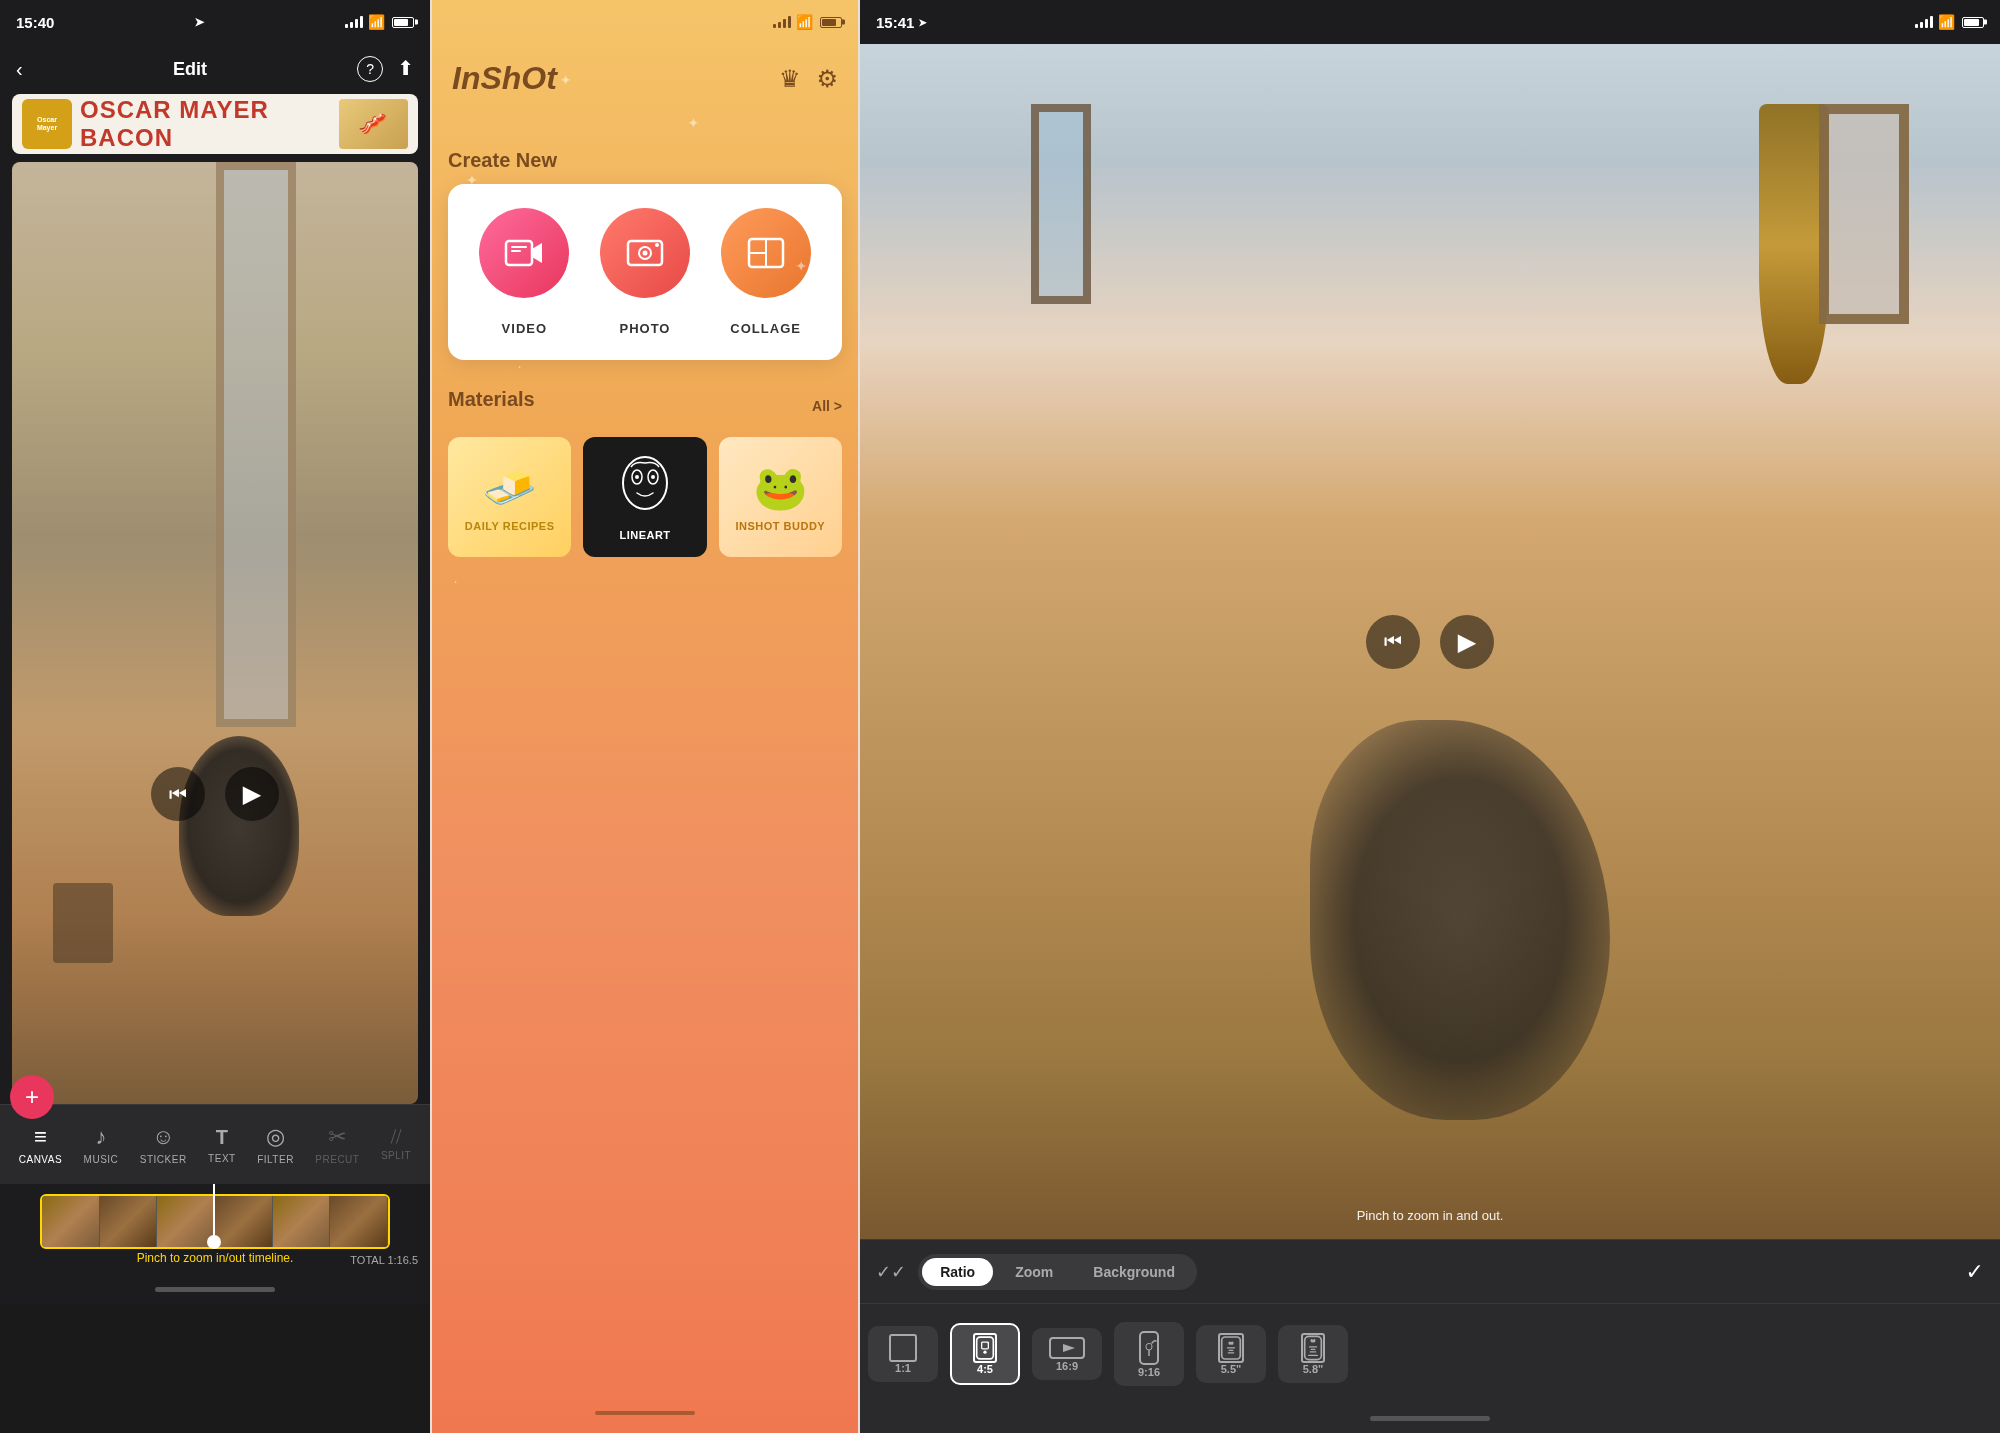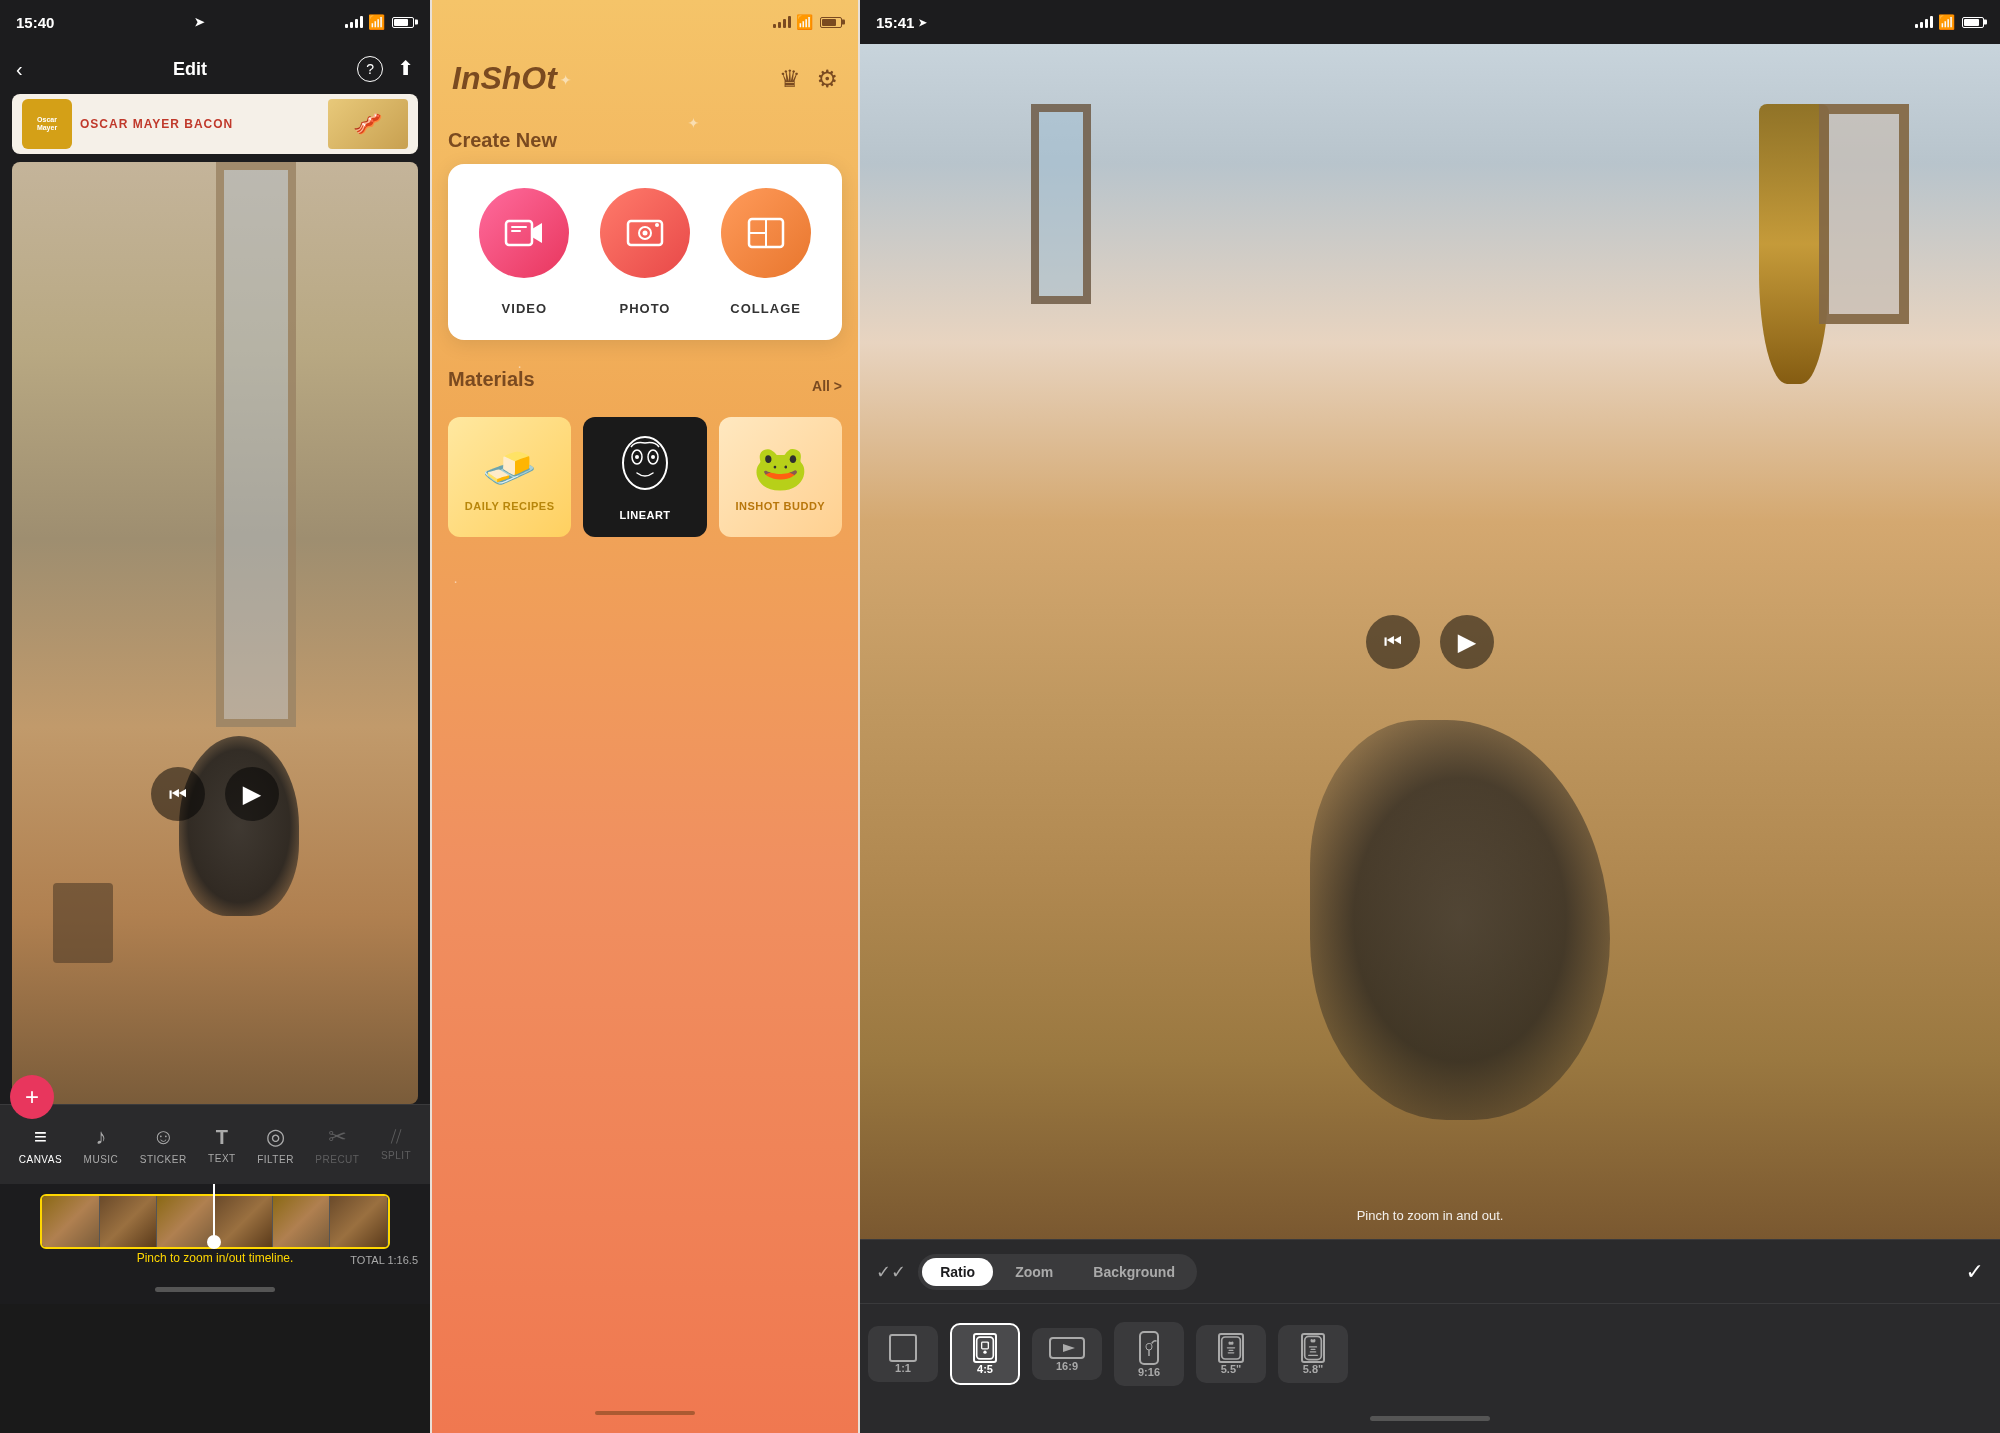--- a/index.html
+++ b/index.html
@@ -92,21 +92,21 @@
       display: flex;
       align-items: center;
       justify-content: center;
       color: white;
       font-size: 8px;
       font-weight: bold;
       text-align: center;
       line-height: 1.1;
       flex-shrink: 0;
     }
-    .ad-text { font-size: 12px; font-weight: 800; color: #c0392b; letter-spacing: 1px; }
+    .ad-text { font-size: 24px; font-weight: 800; color: #c0392b; letter-spacing: 1px; }
     .ad-image {
       margin-left: auto;
       width: 80px; height: 50px;
       background: linear-gradient(135deg, #e8c97a, #c8a050);
       border-radius: 4px;
       display: flex;
       align-items: center;
       justify-content: center;
       color: #8B6914;
       font-size: 8px;
@@ -304,21 +304,21 @@
     .home-header-icons { display: flex; gap: 16px; align-items: center; }
     .crown-icon { font-size: 24px; color: #7a4a20; }
     .gear-icon { font-size: 24px; color: #7a4a20; }
 
     .sparkle-dots {
       position: absolute;
       top: 0; left: 0; right: 0; bottom: 0;
       pointer-events: none;
     }
 
-    .create-new-section { padding: 0 16px; margin-top: 16px; }
+    .create-new-section { padding: 0 16px; margin-top: 36px; }
     .section-title { font-size: 20px; font-weight: 700; color: #7a4a20; margin-bottom: 12px; }
 
     .create-card {
       background: white;
       border-radius: 16px;
       padding: 24px 16px;
       display: flex;
       justify-content: space-around;
       align-items: center;
       box-shadow: 0 4px 20px rgba(0,0,0,0.1);

